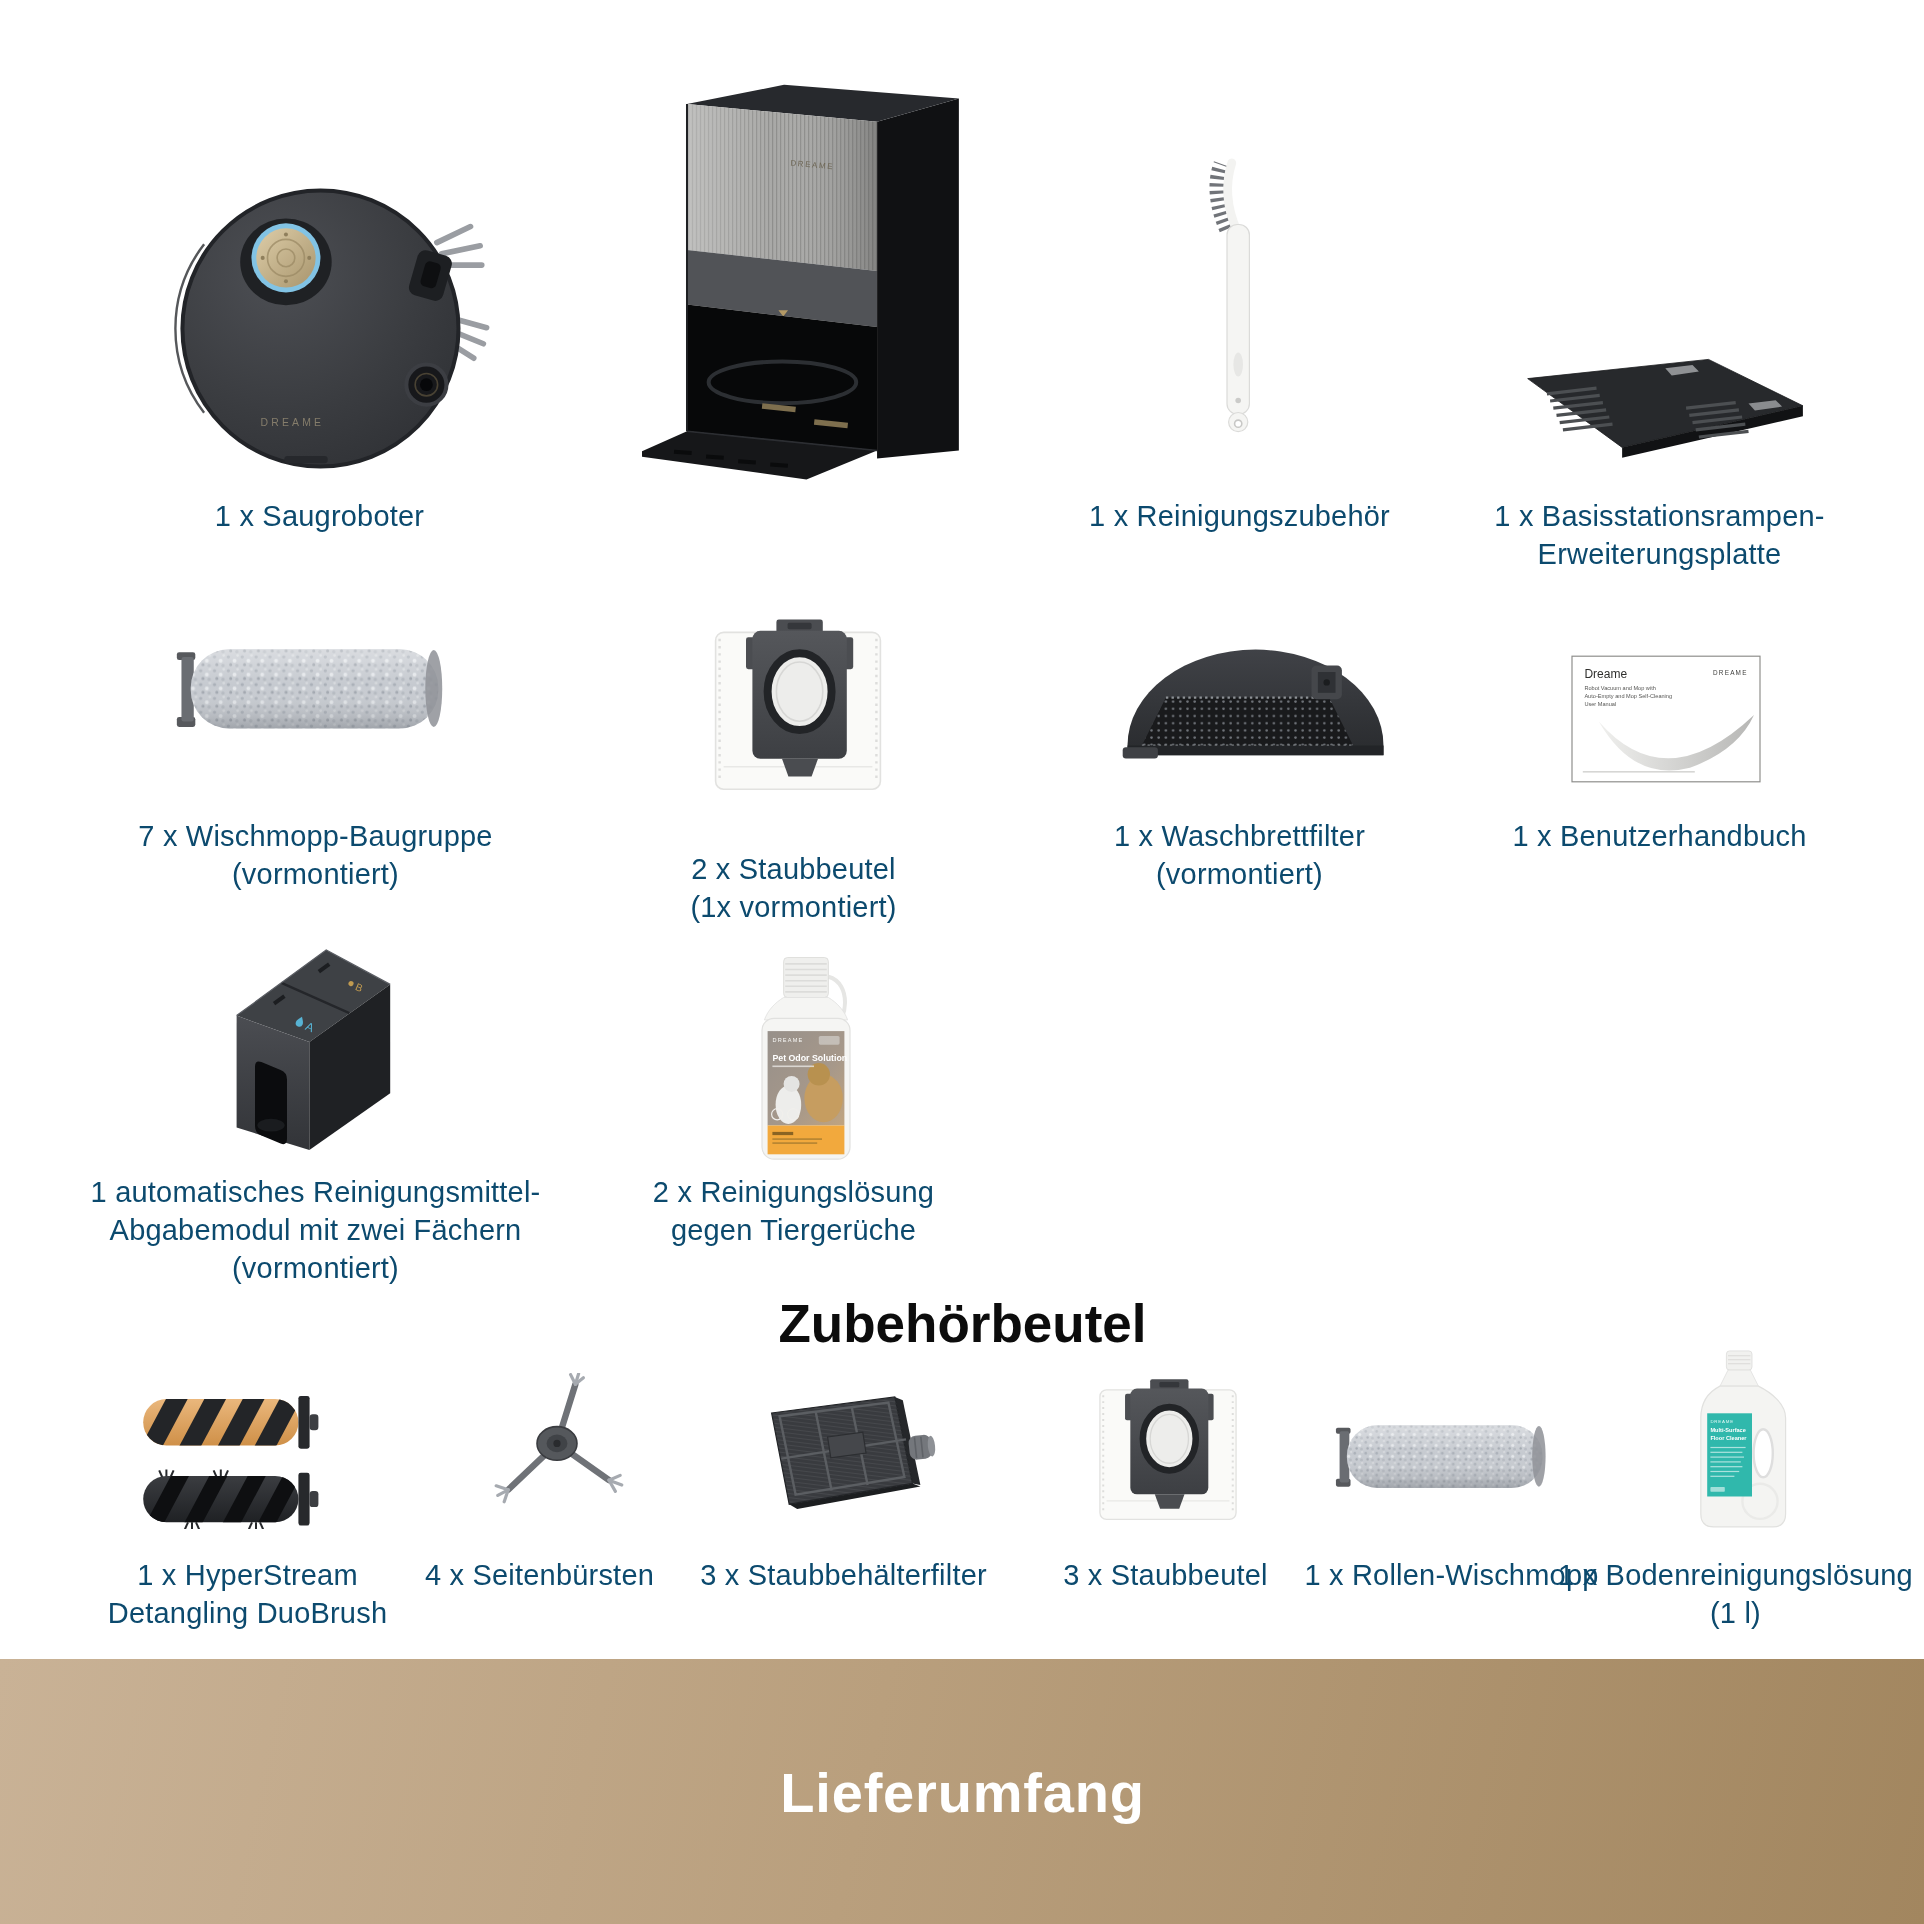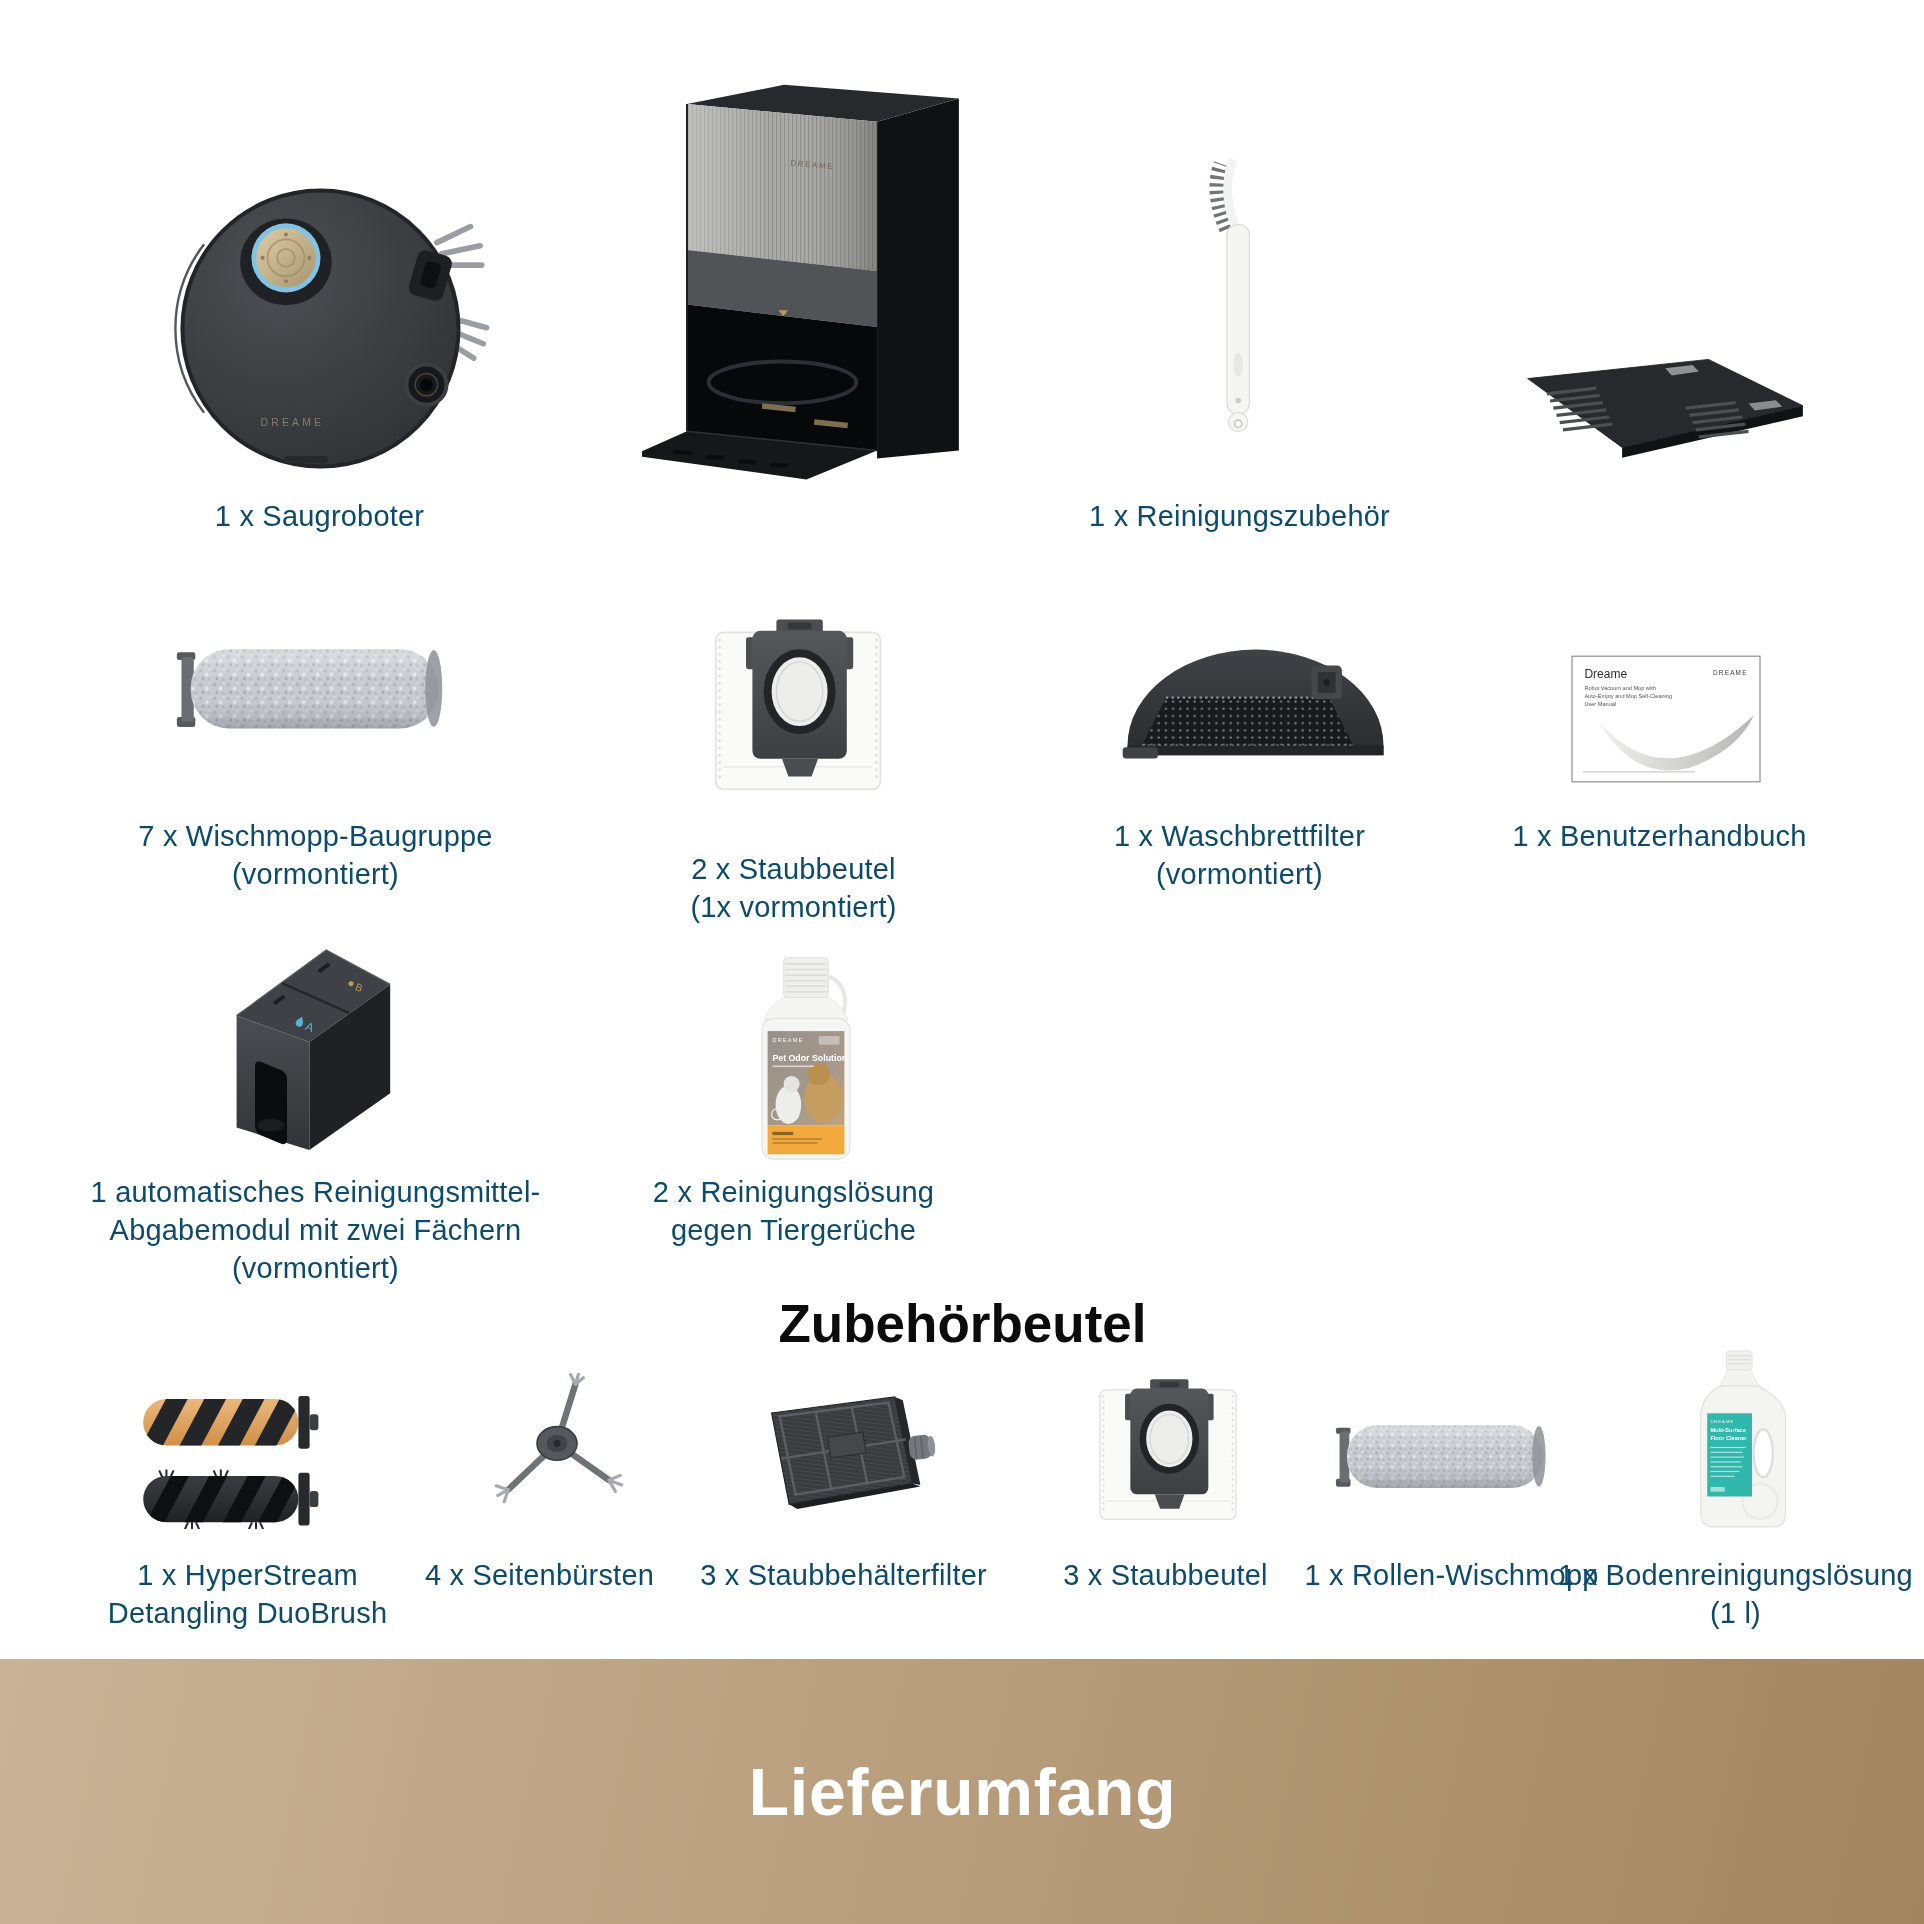--- a/index.html
+++ b/index.html
@@ -6,21 +6,21 @@
   .canvas{position:relative;width:1925px;height:1925px;background:#ffffff;overflow:hidden;
           font-family:"Liberation Sans", sans-serif;}
   .abs{position:absolute;}
   .label{position:absolute;font-size:29px;line-height:38px;color:#0c4a6e;text-align:center;
          white-space:pre-line;letter-spacing:0.2px;}
   .accessories-heading{position:absolute;top:1282px;left:0;width:1925px;text-align:center;
          font-size:53px;font-weight:700;color:#0c0c0c;margin-top:11px;}
   .banner{position:absolute;left:0;top:1659px;width:1925px;height:266px;
          background:linear-gradient(102deg,#c9b296 0%,#b99f7d 45%,#a2865f 100%);
          display:flex;align-items:center;justify-content:center;}
-  .banner h1{margin:12px;font-size:66px;font-weight:700;color:#ffffff;letter-spacing:0.8px;}
+  .banner h1{margin:12px;font-size:56px;font-weight:700;color:#ffffff;letter-spacing:0.8px;}
   svg{font-family:"Liberation Sans", sans-serif;display:block;}
 </style>
 </head>
 <body>
 
 <div class="canvas">
 
   <svg class="abs" style="width:0;height:0;overflow:hidden" aria-hidden="true">
     <defs>
       <radialGradient id="robotGrad" cx="35%" cy="30%" r="85%">
@@ -207,20 +207,22 @@
     <g stroke="#4c4f52" stroke-width="4">
       <line x1="222" y1="64" x2="284" y2="57"></line>
         <line x1="226" y1="73" x2="288" y2="66"></line>
       <line x1="230" y1="82" x2="292" y2="75"></line>
         <line x1="234" y1="91" x2="296" y2="84"></line>
       <line x1="238" y1="100" x2="300" y2="93"></line>
     </g>
     <polygon points="196,14 230,10 238,18 204,23" fill="#8f9194"></polygon>
     <polygon points="300,58 334,54 342,62 308,67" fill="#8a8c8f"></polygon>
   </svg>
+  <div class="label" style="left:1435px;top:497px;width:449px">1 x Basisstationsrampen-
+Erweiterungsplatte</div>
 
   <svg class="abs" style="left:170px;top:640px" width="286" height="100" viewBox="0 0 370 130">
       <use href="#sym-roller"></use>
     </svg>
   <div class="label" style="left:91px;top:817px;width:449px">7 x Wischmopp-Baugruppe
 (vormontiert)</div>
 
   <svg class="abs" style="left:706px;top:618px" width="184" height="184" viewBox="0 0 230 230">
       <use href="#sym-dustbag"></use>
     </svg>

